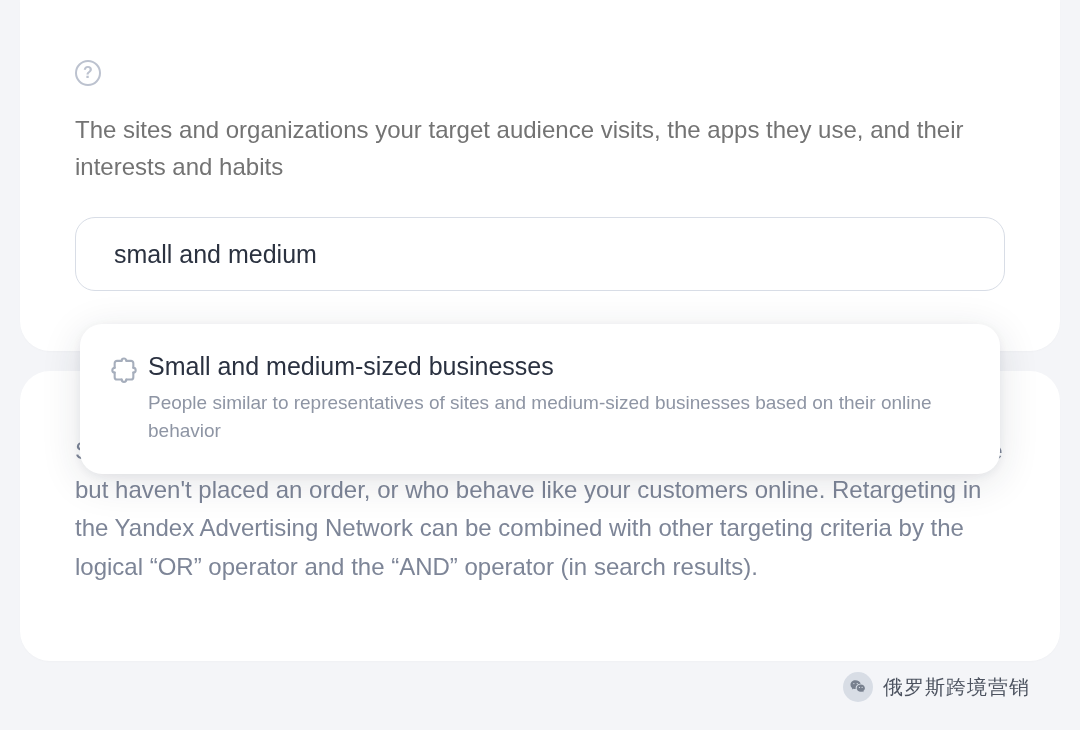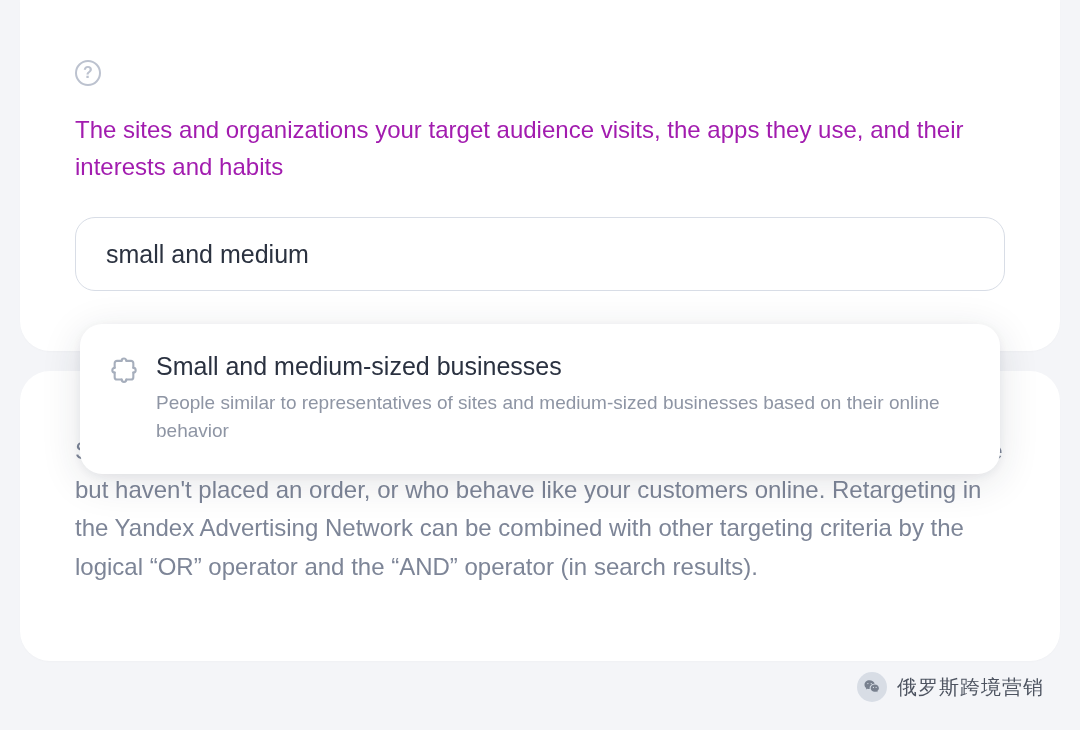--- a/index.html
+++ b/index.html
@@ -47,52 +47,52 @@
     align-items: center;
     justify-content: center;
     color: #bcc2cf;
     font-size: 16px;
     font-weight: 600;
     cursor: pointer;
   }
   .subtitle {
     font-size: 24px;
     line-height: 1.55;
-    color: #a21caf;
+    color: #737373;
     margin-bottom: 32px;
   }
   .input-wrap {
     position: relative;
   }
   .text-input {
     width: 100%;
     height: 74px;
     border: 1.5px solid #d8dde6;
     border-radius: 20px;
-    padding: 0 30px;
+    padding: 0 38px;
     font-size: 25px;
     color: #2b3240;
     background: #ffffff;
     outline: none;
     font-family: inherit;
   }
   .dropdown {
     position: absolute;
     top: 324px;
     left: 80px;
     right: 80px;
     background: #ffffff;
     border-radius: 22px;
     box-shadow: 0 8px 40px rgba(30,40,60,0.12), 0 2px 8px rgba(30,40,60,0.06);
     padding: 28px 30px 30px 30px;
     z-index: 10;
   }
   .dd-item {
     display: flex;
-    gap: 18px;
+    gap: 10px;
     align-items: flex-start;
     cursor: pointer;
   }
   .dd-icon {
     flex-shrink: 0;
     margin-top: 3px;
     color: #a6aebc;
   }
   .dd-content {
     flex: 1;
@@ -119,21 +119,21 @@
   }
   .ret-desc {
     font-size: 24px;
     line-height: 1.6;
     color: #7d8597;
     margin-top: 7px;
   }
 
   .watermark {
     position: absolute;
-    right: 36px;
+    right: 50px;
     bottom: 28px;
     display: flex;
     align-items: center;
     gap: 10px;
     z-index: 20;
     opacity: 0.9;
     justify-content: space-between;
   }
   .wm-icon {
     width: 30px;

